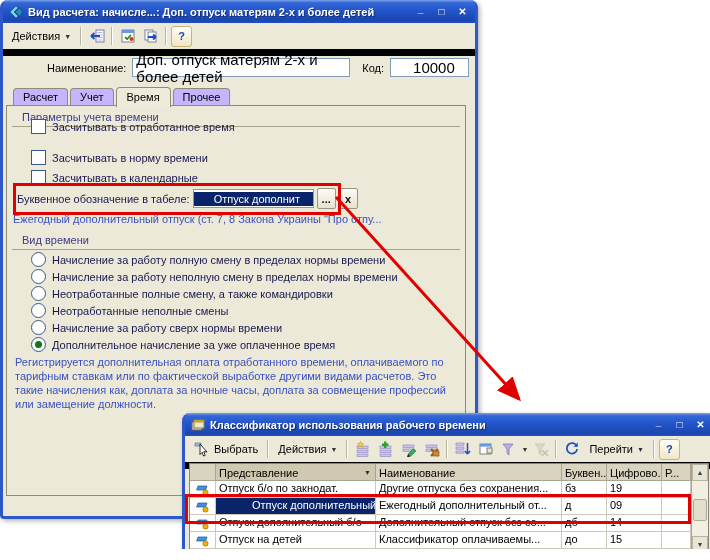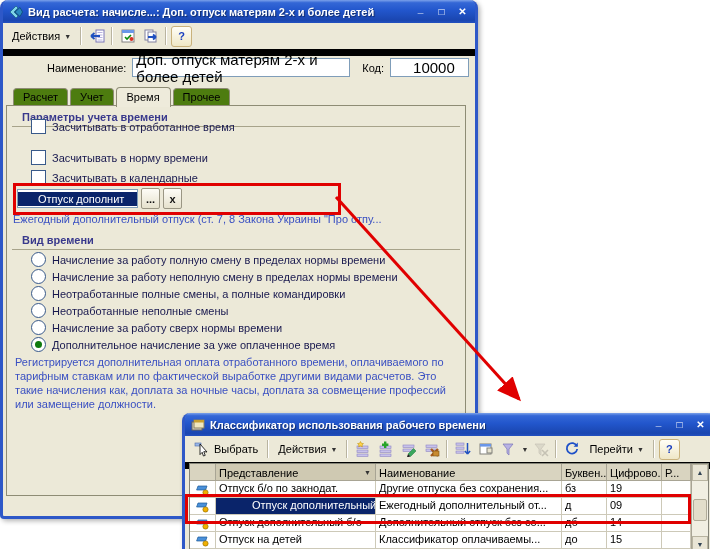--- a/index.html
+++ b/index.html
@@ -28,25 +28,25 @@
              background:linear-gradient(#fffef6,#efe7c6); color:#1a3fbf; font-weight:bold;
              display:flex; align-items:center; justify-content:center; }
 
   .tbox { border:1px solid #7f9db9; background:#fff; height:15px; padding:1px 3px;
           font-family:"Liberation Sans",sans-serif; font-size:15px; display:flex; align-items:center; }
 
   
   #win-main { left:0; top:0; width:472px; height:516px; }
   .namerow { position:absolute; left:8px; top:58px; display:flex; align-items:center; gap:6px; width:456px;margin-left:36px; }
   .tabs { position:absolute; left:10px; top:87px; display:flex; gap:2px; align-items:flex-end; z-index:4; }
-  .tab { padding:2px 9px 2px; background:#4d7c0f; border:1px solid #8e8c75; border-bottom:0;
+  .tab { padding:2px 9px 2px; background:#c4b5fd; border:1px solid #8e8c75; border-bottom:0;
          border-radius:4px 4px 0 0; }
   .tab.active { background:#eeebdb; padding:3px 10px 4px; margin-bottom:-2px; position:relative; z-index:6; }
   .panel { position:absolute; left:3px; top:105px; width:458px; height:389px; border:1px solid #8e8c75; }
-  .grouphead { position:absolute; left:5px; right:5px; color:#39398c; font-weight:bold;
+  .grouphead { position:absolute; left:5px; right:5px; color:#39398c; font-weight:normal;
                border-bottom:1px solid #a7a38a; padding:0 0 3px 10px; }
   .cbrow,.rrow { position:absolute; left:24px; display:flex; align-items:center; gap:6px; color:#18184e; }
   .cb { width:13px; height:13px; background:#fff; border:1px solid #38598a; flex:0 0 auto; }
   .radio { width:13px; height:13px; border-radius:50%; background:#fff; border:1px solid #38598a;
            position:relative; flex:0 0 auto; }
   .radio.sel::after { content:""; position:absolute; inset:3px; border-radius:50%; background:#0f7a0f; }
   .letterrow { position:absolute; left:10px; top:82px; display:flex; align-items:center; gap:3px; color:#18184e; }
   .selfield { width:119px; height:17px; border:1px solid #7f9db9; background:#fff;
               display:flex; align-items:center; overflow:hidden; }
   .selfield span { background:#0a246a; color:#fff; padding:1px 20px; white-space:nowrap; }
@@ -169,20 +169,21 @@
       <div class="cbrow" style="top:44px;">
         <span class="cb"></span>
         <span>Засчитывать в норму времени</span>
       </div>
       <div class="cbrow" style="top:64px;">
         <span class="cb"></span>
         <span>Засчитывать в календарные</span>
       </div>
 
       <div class="letterrow">
+        <span>Буквенное обозначение в табеле:</span>
         <span class="selfield">
           <span>Отпуск дополнит</span>
         </span>
         <span class="smbtn">...</span>
         <span class="smbtn">x</span>
       </div>
 
       <div class="linktext">Ежегодный дополнительный отпуск (ст. 7, 8 Закона Украины "Про отпу...</div>
 
       <div class="grouphead" style="top:128px;">Вид времени</div>
@@ -190,21 +191,21 @@
       <div class="rrow" style="top:146px;">
         <span class="radio"></span>
         <span>Начисление за работу полную смену в пределах нормы времени</span>
       </div>
       <div class="rrow" style="top:163px;align-items:center;">
         <span class="radio"></span>
         <span>Начисление за работу неполную смену в пределах нормы времени</span>
       </div>
       <div class="rrow" style="top:180px;">
         <span class="radio"></span>
-        <span>Неотработанные полные смены, а полные командировки</span>
+        <span>Неотработанные полные смену, а также командировки</span>
       </div>
       <div class="rrow" style="top:197px;">
         <span class="radio"></span>
         <span>Неотработанные неполные смены</span>
       </div>
       <div class="rrow" style="top:214px;">
         <span class="radio"></span>
         <span>Начисление за работу сверх нормы времени</span>
       </div>
       <div class="rrow" style="top:231px;">

